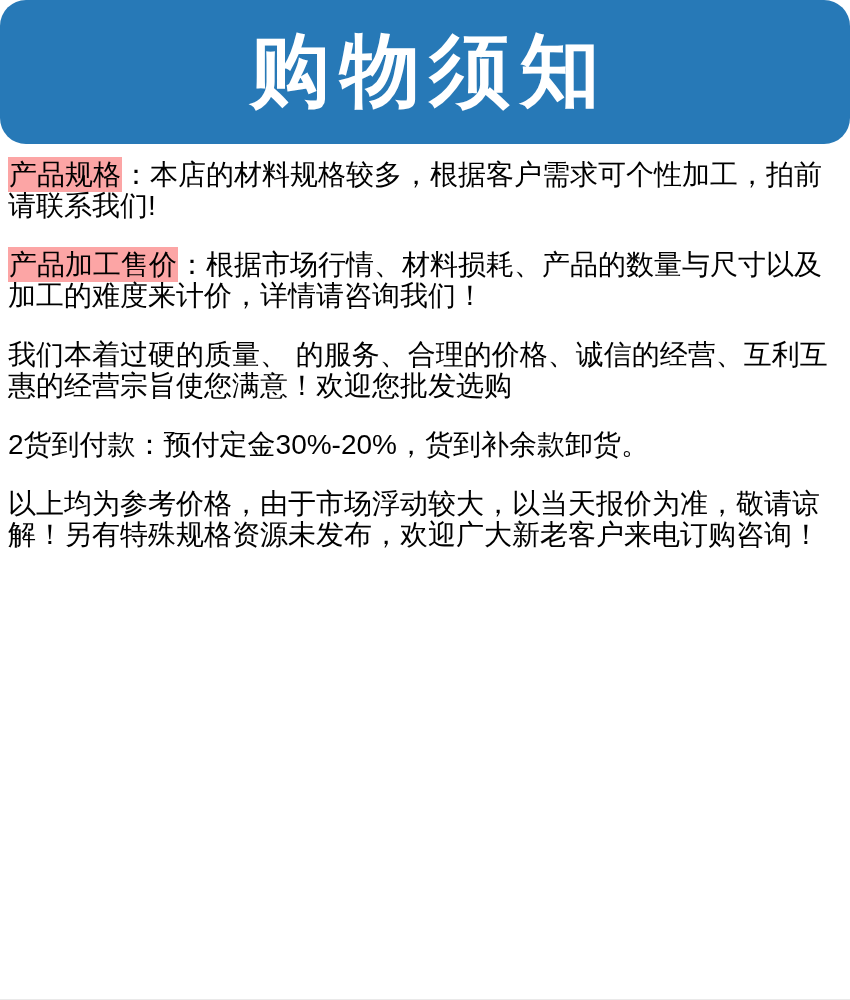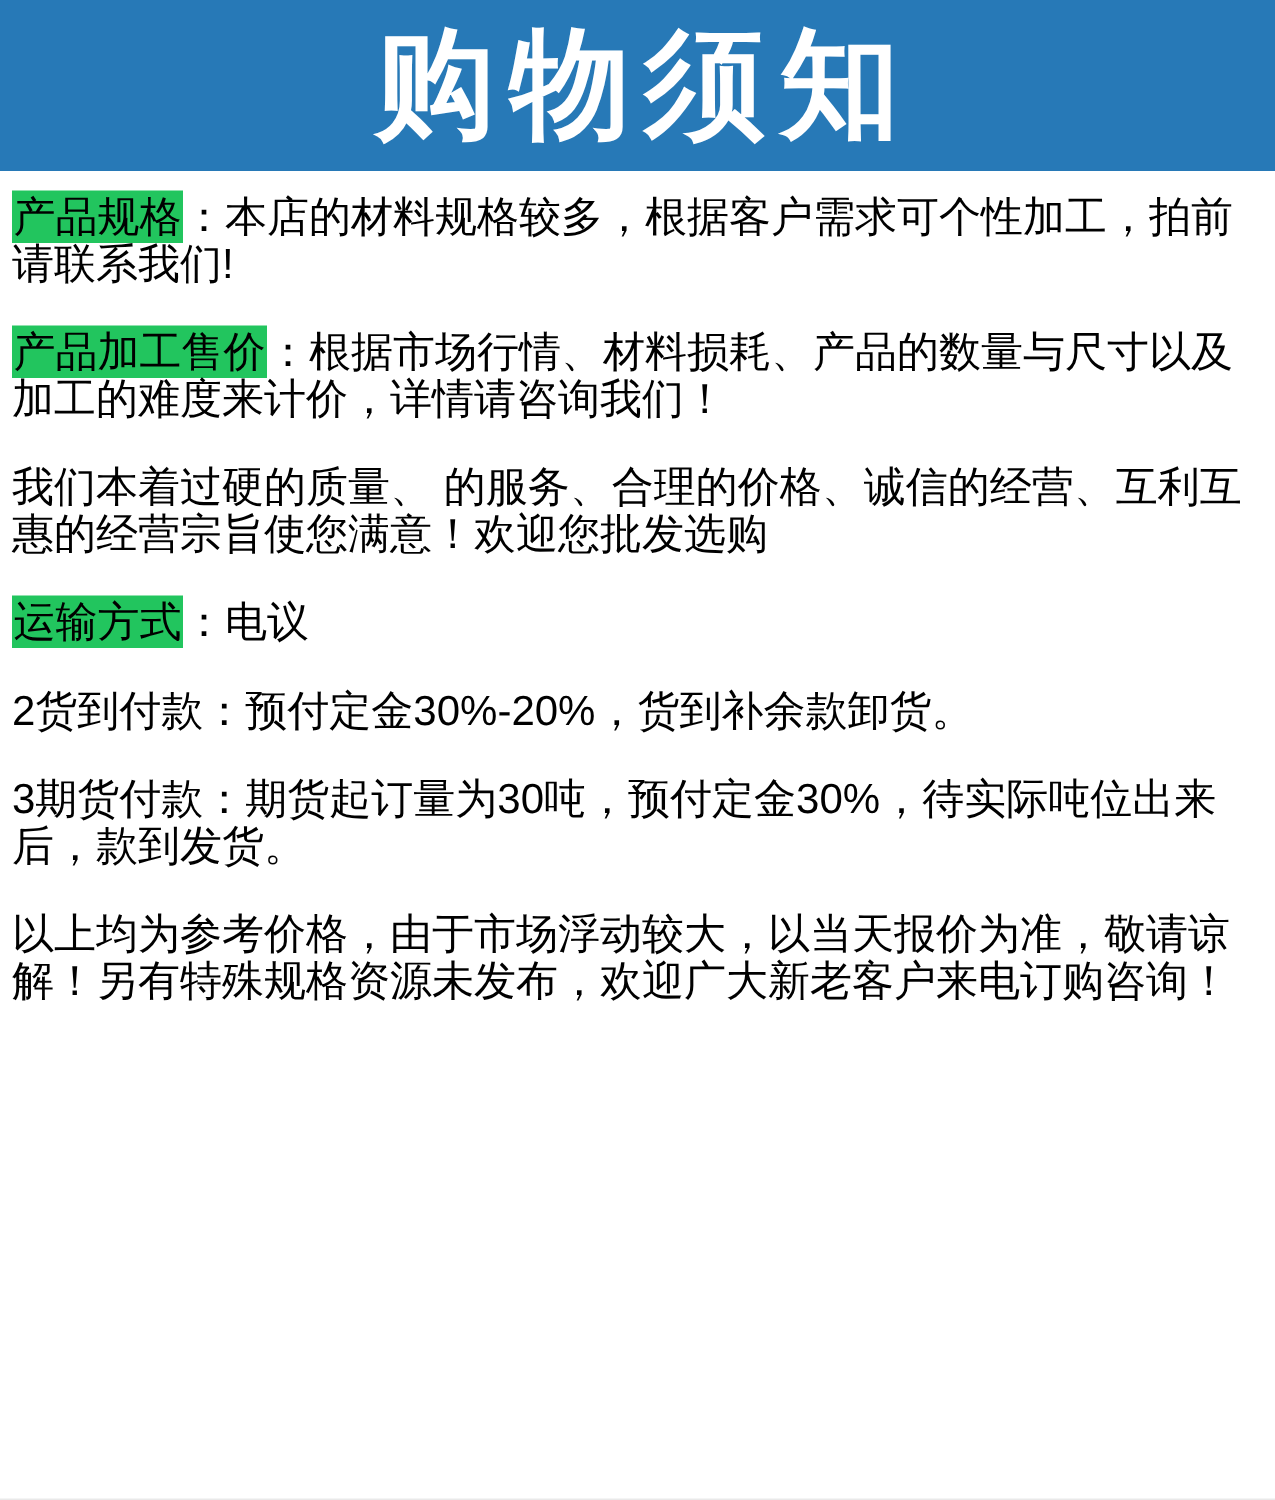--- a/index.html
+++ b/index.html
@@ -8,44 +8,45 @@
     width: 850px;
     height: 1000px;
     margin: 0 auto;
     background: #ffffff;
     overflow: hidden;
     font-family: "Liberation Sans", sans-serif;
     border-bottom: 1px solid #e9e9e9;
     box-sizing: border-box;
   }
   .banner {
-    height: 114px;
+    height: 144px;
     background: #2779b7;
     display: flex;
     align-items: center;
     justify-content: center;
+    border-radius: 26px;
   }
   .banner h1 {
     margin: 0;
     padding-left: 10px;       
     font-size: 80px;
     font-weight: 900;
     letter-spacing: 10px;
     color: #ffffff;
     white-space: nowrap;
   }
   .content {
     padding: 15px 8px 0 8px;
     font-size: 28px;
     line-height: 31px;
     color: #000000;
   }
   .para { margin: 0 0 28px 0; }
   .hl {
-    background: #22c55e;
+    background: #fca5a5;
     color: #000000;
     padding: 2px 1px;
   }
   .opt { margin: 0; }
 </style>
 </head>
 <body>
 
 <div class="page">
 
@@ -55,25 +56,23 @@
 
   <main class="content">
 
     <p class="para"><span class="hl">产品规格</span><span>：</span><span>本店的材料规格较多，根据客户需求可个性加工，拍前请联系我们!</span></p>
 
 
     <p class="para"><span class="hl">产品加工售价</span><span>：</span><span>根据市场行情、材料损耗、产品的数量与尺寸以及加工的难度来计价，详情请咨询我们！</span></p>
 
     <p class="para"><span>我们本着过硬的质量、 的服务、合理的价格、诚信的经营、互利互惠的经营宗旨使您满意！欢迎您批发选购</span></p>
 
-    <p class="para"><span class="hl">运输方式</span><span>：</span><span>电议</span></p>
 
     <div class="para">
     </div>
 
     <p class="para">2货到付款：预付定金30%-20%，货到补余款卸货。</p>
 
-    <p class="para">3期货付款：期货起订量为30吨，预付定金30%，待实际吨位出来后，款到发货。</p>
 
     <p class="para"><span>以上均为参考价格，由于市场浮动较大，以当天报价为准，敬请谅解！另有特殊规格资源未发布，欢迎广大新老客户来电订购咨询！</span></p>
 
   </main>
 </div>
 
 </body></html>

